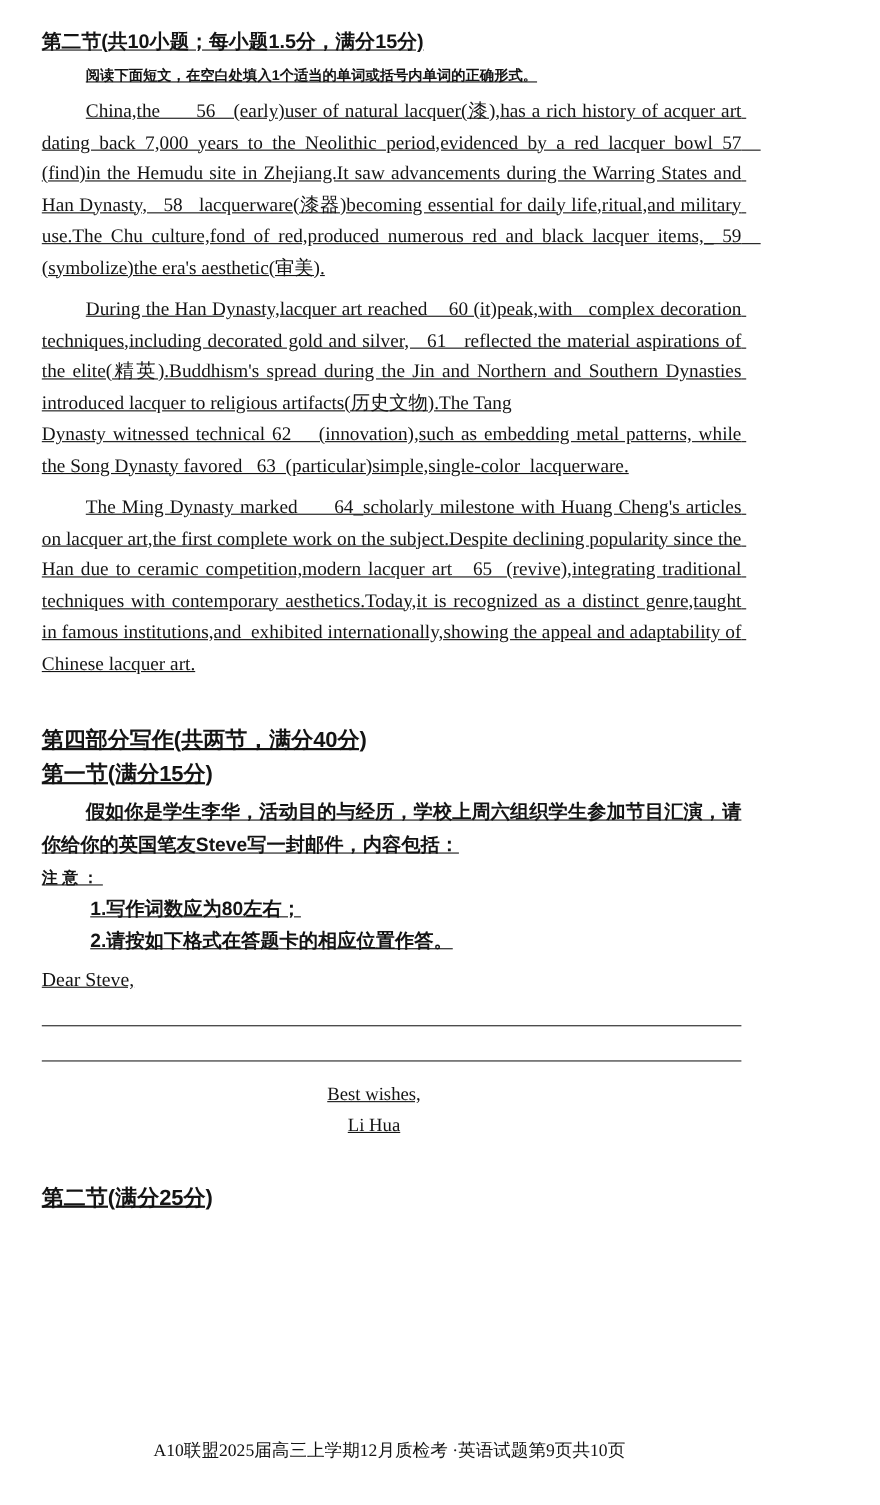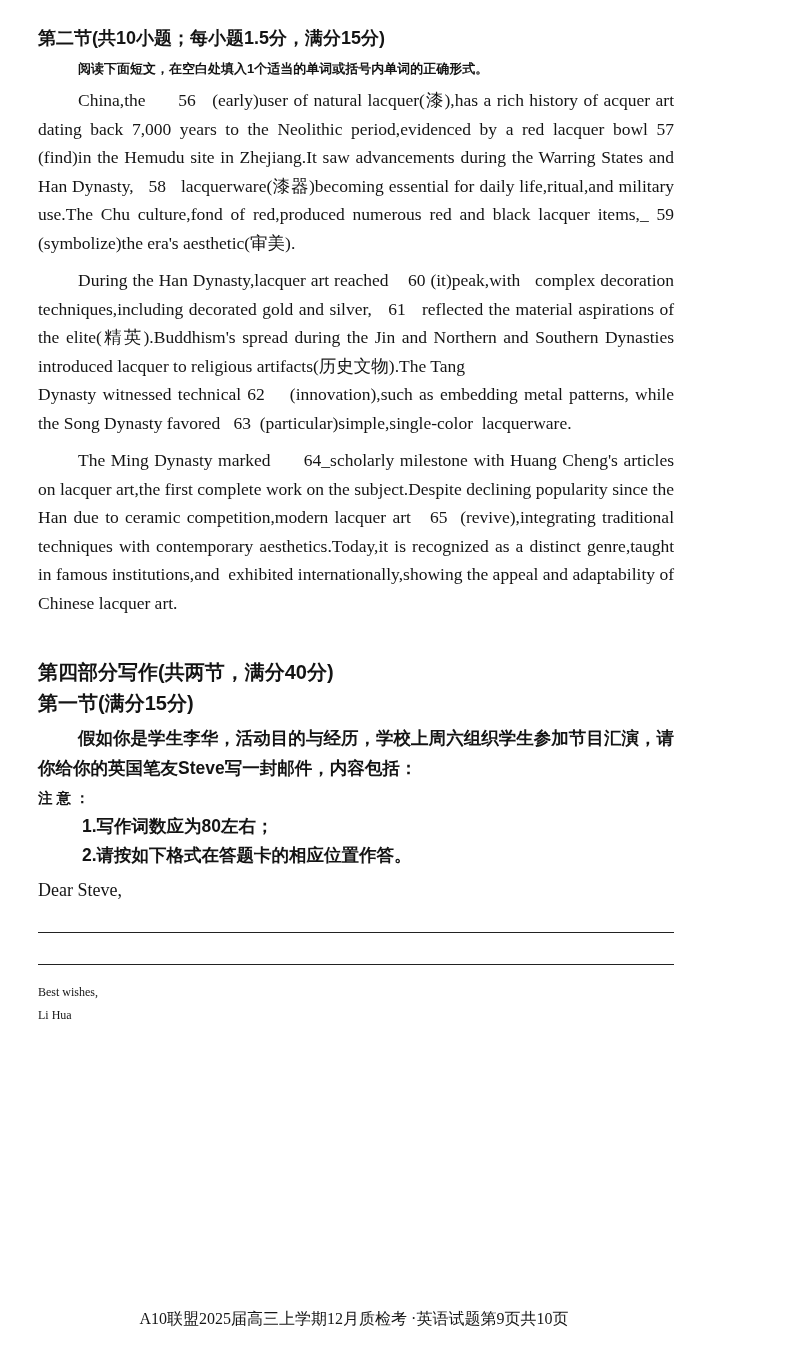--- a/index.html
+++ b/index.html
@@ -6,20 +6,21 @@
   .page {
     position: relative;
     width: 692px;
     height: 1368px;
     box-sizing: border-box;
     background: #ffffff;
     color: #141414;
     padding: 26px 18px 0 38px;
     font-family: "Liberation Serif", serif;
     overflow: hidden;
+    text-decoration: underline;
   }
   .h-sec {
     font-family: "Liberation Sans", sans-serif;
     font-weight: bold;
     font-size: 18px;
     margin: 0 0 10px 0;
   }
   .instruction {
     font-family: "Liberation Sans", sans-serif;
     font-weight: 600;
@@ -71,22 +72,22 @@
     font-size: 18px;
     margin: 10px 0 0 0;
   }
   .answer-line {
     height: 0;
     border-bottom: 1.6px solid #222222;
     margin-top: 31px;
   }
   .closing, .signature {
     font-family: "Liberation Serif", serif;
-    font-size: 12px;
-    text-align: left;
+    font-size: 17px;
+    text-align: center;
     padding-right: 32px;
     margin: 0;
   }
   .closing { margin-top: 20px; }
   .signature { margin-top: 8px; }
   .footer {
     position: absolute;
     left: 16px;
     right: 0;
     bottom: 38px;
@@ -122,17 +123,18 @@
   <p class="point">2.请按如下格式在答题卡的相应位置作答。</p>
 
   <p class="salutation">Dear Steve,</p>
 
   <div class="answer-line"></div>
   <div class="answer-line"></div>
 
   <p class="closing">Best wishes,</p>
   <p class="signature">Li Hua</p>
 
+  <h1 class="h-part">第二节(满分25分)</h1>
 
 
   <div class="footer">A10联盟2025届高三上学期12月质检考 ·英语试题第9页共10页</div>
 
 </div>
 
 </body></html>

